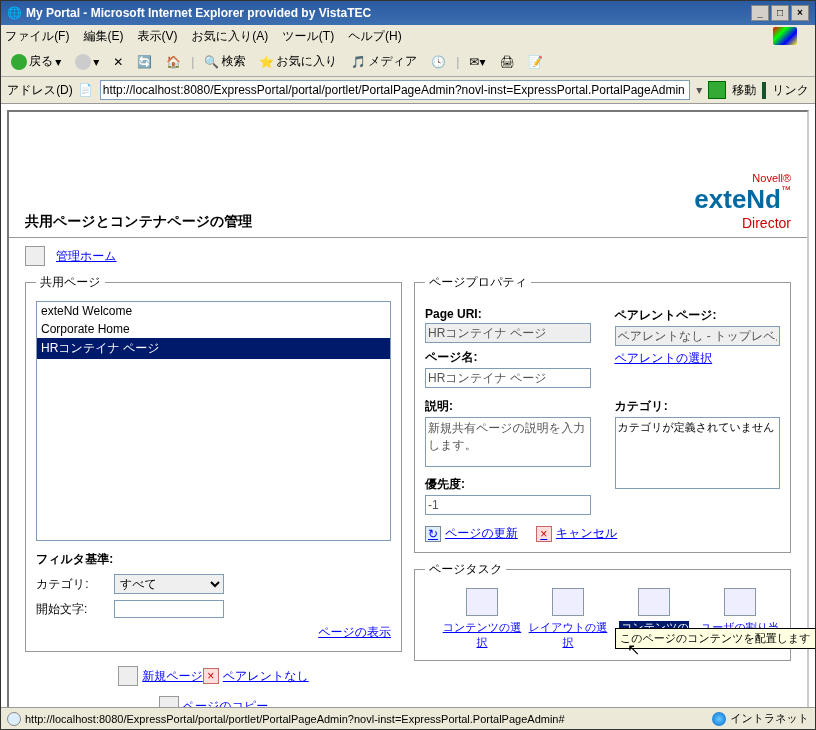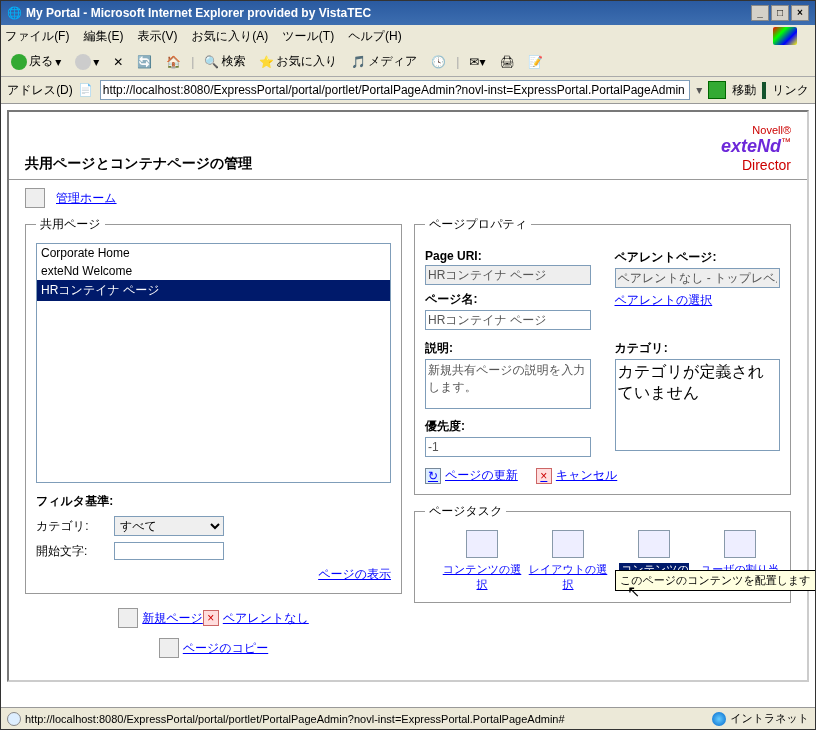--- a/index.html
+++ b/index.html
@@ -16,43 +16,43 @@
   .tbtn { display: inline-flex; align-items: center; gap: 2px; padding: 2px 4px; }
   .tbtn .circ { width:16px; height:16px; border-radius:50%; display:inline-block;}
   .addrbar { background: #ece9d8; padding: 3px 6px; display: flex; align-items: center; border-bottom: 1px solid #999; gap:6px;}
   .addrbar input { flex:1; font-size:12px; padding:2px; border:1px solid #7f9db9;}
   .gobtn { background:#3a3; width:18px; height:18px; display:inline-block; border:1px solid #060;}
   .content { flex:1; background:#fff; overflow:auto; padding: 2px; }
   .outerframe { border:2px inset #ccc; margin:4px; padding:0; background:#fff; }
   .pageheader { display:flex; align-items:flex-end; padding:12px 16px 6px; border-bottom:1px solid #999; }
   .pageheader .title { font-size:14px; font-weight:bold; }
   .pageheader .brand { margin-left:auto; text-align:right; }
-  .brand .novell { color:#c00; font-size:11px;}
-  .brand .extend { color:#6d28d9; font-size:18px; font-weight:bold;font-style:italic;}
+  .brand .novell { color:#c00; font-size:11px;margin-top:48px;}
+  .brand .extend { color:#0369a1; font-size:26px; font-weight:bold;}
   .brand .director { color:#c00; font-size:14px;}
   .adminhome { padding:8px 16px; display:flex; align-items:center; gap:11px;}
   .adminhome a { color:#00f; text-decoration:underline;}
   .hicon { width:20px; height:20px; border:1px solid #999; display:inline-block; background:#eee;}
   .twocol { display:flex; gap:12px; padding:0 16px 12px;}
   .col { flex:1; min-width:0;}
   fieldset { border:1px solid #999; padding:10px; margin-bottom:8px;}
   legend { padding:0 4px; }
   .listbox { border:1px solid #7f9db9; height:240px; background:#fff; font-size:12px; overflow:auto;}
   .listbox .row { padding:2px 4px; }
   .listbox .selected { background:#001a6b; color:#fff;}
   .filterrow { display:flex; align-items:center; gap:8px; margin:6px 0;}
   .filterrow label { width:70px;}
   .filterrow select, .filterrow input { width:110px; border:1px solid #7f9db9; font-size:12px; padding:1px;}
   .linkright { text-align:right; margin-top:4px;}
   .linkright a, fieldset a { color:#00f; text-decoration:underline;}
   .proplabel { font-weight:bold; margin:6px 0 2px; font-size:12px;}
   .propgrid { display:grid; grid-template-columns: 1fr 1fr; column-gap:24px; row-gap:4px;}
   .propinput { width:100%; border:1px solid #7f9db9; background:#eee; padding:2px; font-size:12px; color:#555;}
   textarea.propinput { height:50px; resize:none;}
-  .catbox { width:100%; height:92px; border:1px solid #7f9db9; background:#fff; padding:2px; font-size:16px;}
+  .catbox { width:100%; height:72px; border:1px solid #7f9db9; background:#fff; padding:2px; font-size:11px;}
   .actionrow { margin-top:10px; display:flex; gap:18px;}
   .actionrow .abtn { display:flex; align-items:center; gap:4px; color:#00f; text-decoration:underline;}
   .sqicon { width:16px; height:16px; border:1px solid #789; display:inline-block; text-align:center; line-height:14px; font-size:12px; background:#def;}
   .tasks { display:flex; justify-content:flex-end; text-align:center; gap:6px; position:relative;}
   .task { width:80px;}
   .task .ticon { width:32px; height:28px; margin:0 auto 4px; border:1px solid #89a; background:#eef;}
   .task a { color:#00f; text-decoration:underline; font-size:11px;}
   .task.hl a { background:#001a6b; color:#fff; padding:0 2px;}
   .tooltip { position:absolute; background:#ffffe1; border:1px solid #000; padding:2px 4px; font-size:11px; top:40px; left:190px; white-space:nowrap; z-index:5;}
   .cursor { position:absolute; top:52px; left:202px; font-size:16px; z-index:6; color:#000;}
@@ -129,22 +129,22 @@
       <div class="adminhome">
         <span class="hicon"></span>
         <a href="#">管理ホーム</a>
       </div>
 
       <div class="twocol">
         <div class="col">
           <fieldset>
             <legend>共用ページ</legend>
             <div class="listbox">
+              <div class="row">exteNd Welcome</div>
               <div class="row">Corporate Home</div>
-              <div class="row">exteNd Welcome</div>
               <div class="row selected">HRコンテイナ ページ</div>
             </div>
             <div style="font-weight:bold; margin-top:10px">フィルタ基準:</div>
             <div class="filterrow">
               <label>カテゴリ:</label>
               <select><option>すべて</option></select>
             </div>
             <div class="filterrow">
               <label>開始文字:</label>
               <input type="text" value="" style="">

